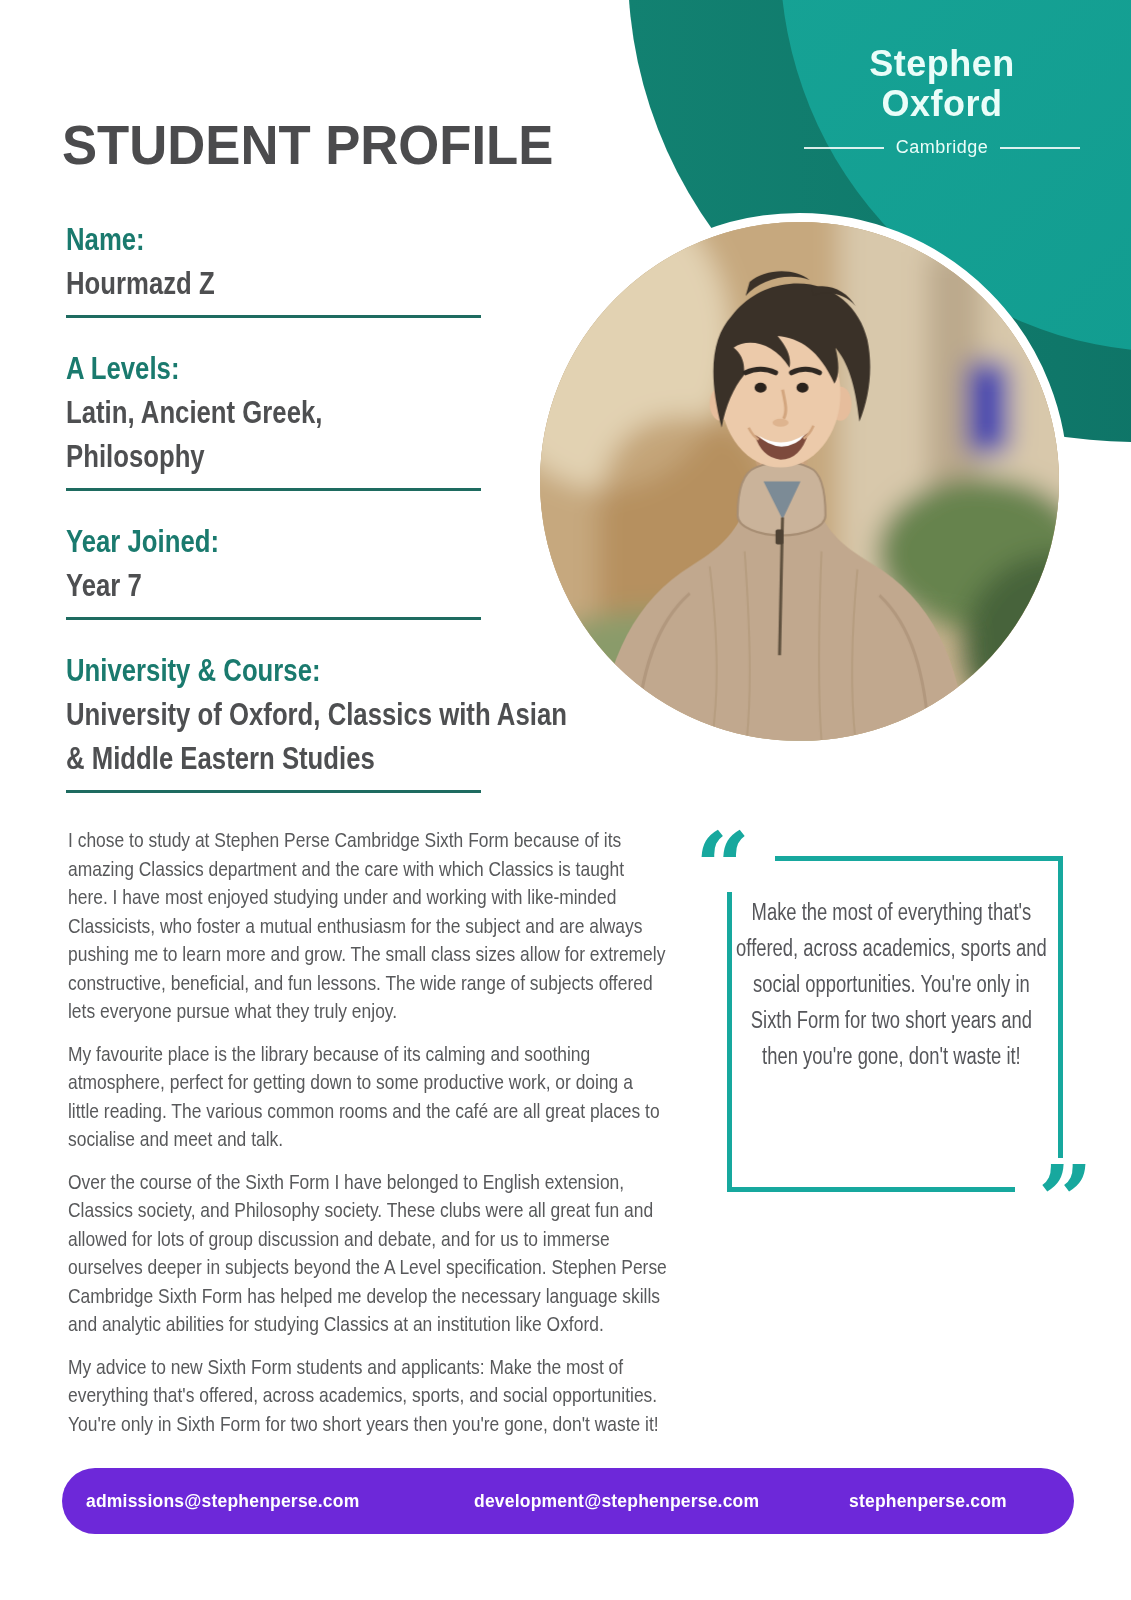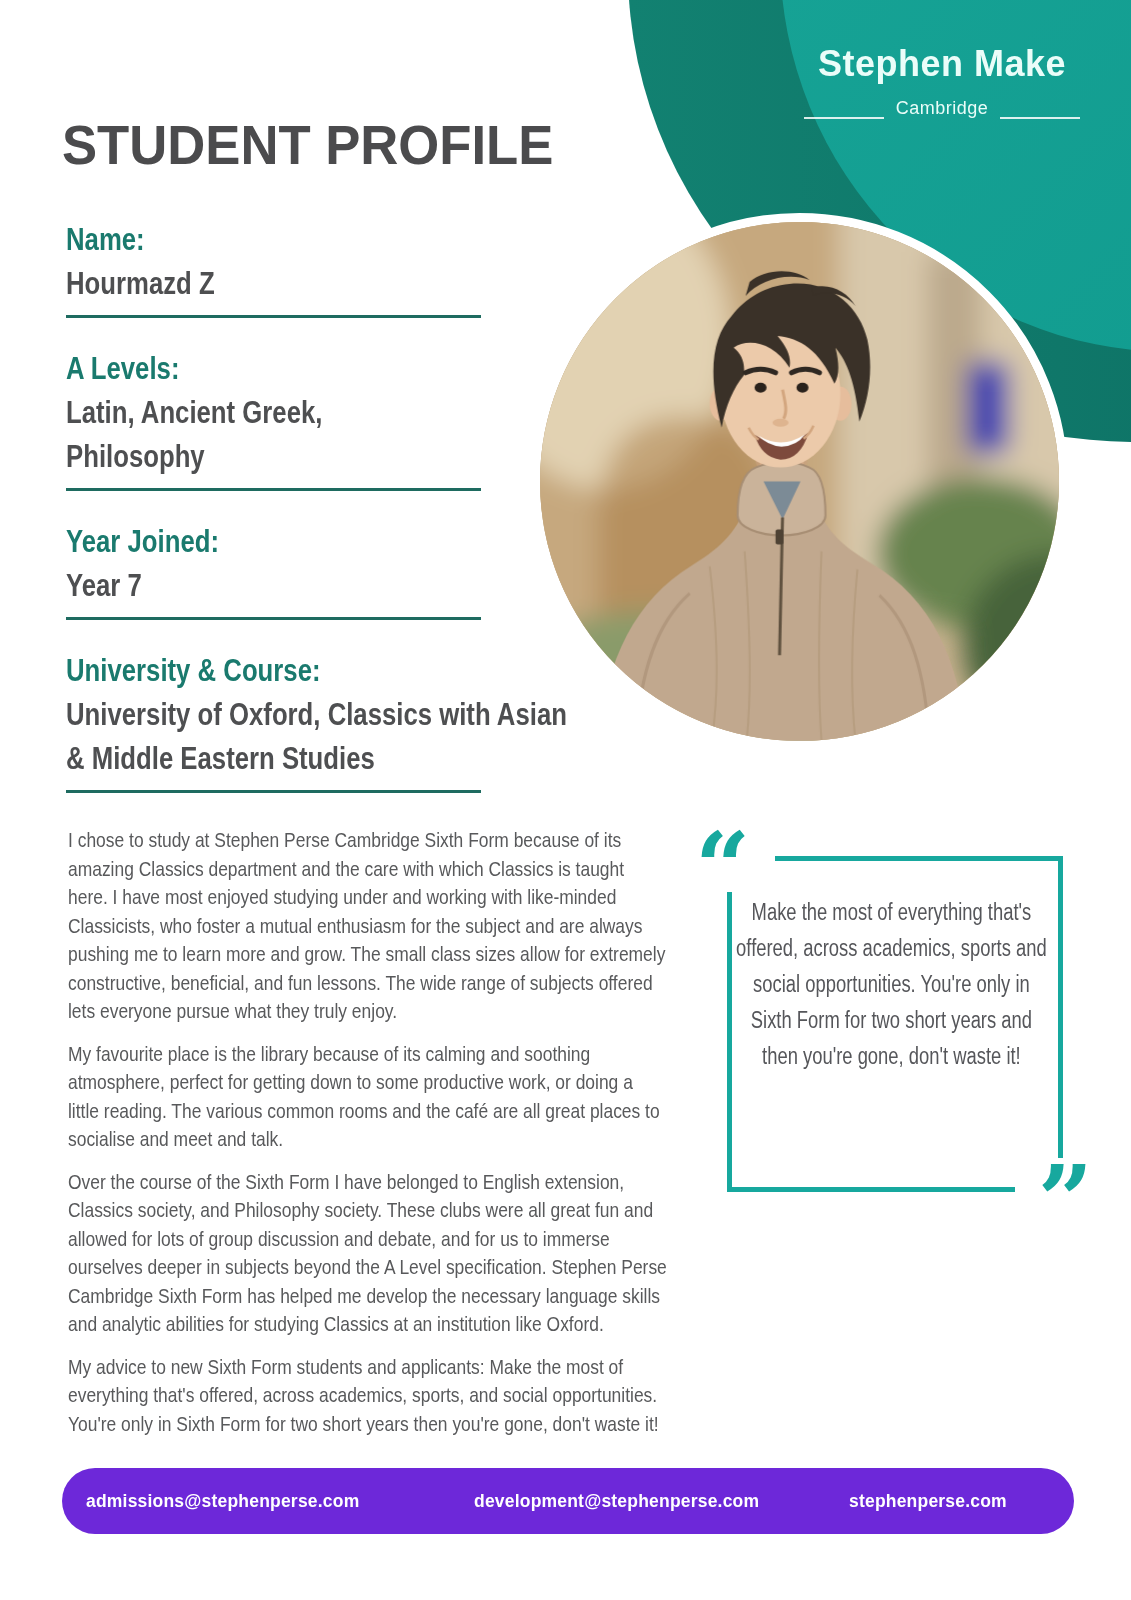--- a/index.html
+++ b/index.html
@@ -6,21 +6,21 @@
   .page{
     position:relative;width:1131px;height:1600px;margin:0 auto;
     background:#ffffff;overflow:hidden;
     font-family:"Liberation Sans",sans-serif;
   }
   
   .deco{position:absolute;top:0;left:0;z-index:1;}
   
   .logo{position:absolute;z-index:4;top:44px;left:804px;width:276px;text-align:center;color:#eafdf9;}
   .logo-name{font-size:36px;font-weight:600;letter-spacing:.5px;line-height:1.1;}
-  .logo-sub{display:flex;align-items:flex-end;gap:12px;margin-top:14px;font-size:18px;letter-spacing:.5px;}
+  .logo-sub{display:flex;align-items:center;gap:12px;margin-top:14px;font-size:18px;letter-spacing:.5px;}
   .logo-line{flex:1;height:2px;background:rgba(255,255,255,.85);}
   
   .photo-wrap{
     position:absolute;z-index:3;left:531px;top:213px;width:537px;height:537px;
     border-radius:50%;border:9px solid #ffffff;box-sizing:border-box;overflow:hidden;
     background:#c8b28e;
   }
   .photo-wrap svg{display:block;width:100%;height:100%;}
   
   .title{
@@ -68,21 +68,21 @@
       <linearGradient id="gb" x1="0" y1="0" x2="1" y2="1">
         <stop offset="0" stop-color="#18a597"></stop>
         <stop offset="1" stop-color="#109a8e"></stop>
       </linearGradient>
     </defs>
     <ellipse cx="1140" cy="-30" rx="512" ry="472" fill="url(#gd)"></ellipse>
     <ellipse cx="1172" cy="-45" rx="392" ry="397" fill="url(#gb)"></ellipse>
   </svg>
 
   <div class="logo">
-    <div class="logo-name">Stephen Make</div>
+    <div class="logo-name">Stephen Oxford</div>
     <div class="logo-sub">
       <span class="logo-line"></span>
       <span>Cambridge</span>
       <span class="logo-line"></span>
     </div>
   </div>
 
   <div class="photo-wrap">
     <svg viewBox="0 0 520 520" aria-hidden="true">
       <defs>

